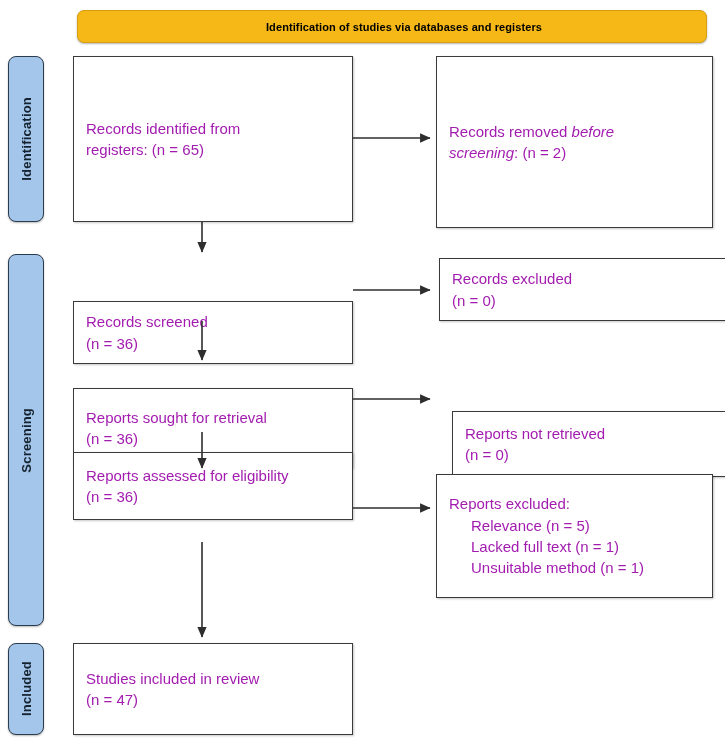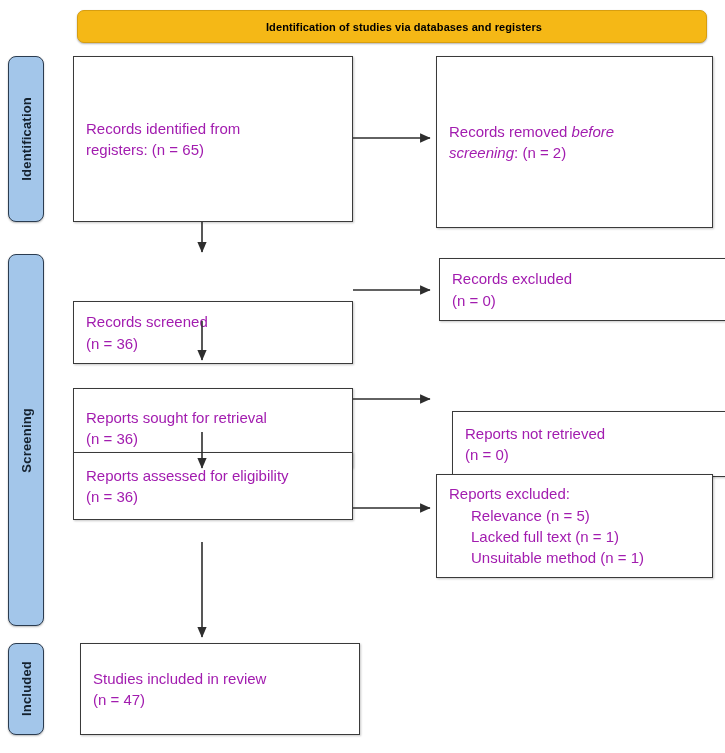--- a/index.html
+++ b/index.html
@@ -90,27 +90,27 @@
   .sub {
     padding-left: 22px;
     display: block;
   }
 
   
   #box-identified        { left: 73px; top: 56px;  width: 280px; height: 166px; }
   #box-screened          { left: 73px; top: 258px; width: 280px; height: 63px; margin-top: 43px;  }
   #box-sought            { left: 73px; top: 366px; width: 280px; height: 80px; margin-top: 22px;  }
   #box-assessed          { left: 73px; top: 452px; width: 280px; height: 68px;  }
-  #box-included          { left: 80px; top: 643px; width: 280px; height: 92px;  }
+  #box-included          { left: 73px; top: 643px; width: 280px; height: 92px;  }
 
   
   #box-removed           { left: 436px; top: 56px;  width: 277px; height: 172px; }
   #box-rec-excluded      { left: 439px; top: 258px; width: 305px; height: 63px;  }
   #box-not-retrieved     { left: 452px; top: 366px; width: 277px; height: 66px; margin-top: 45px;  }
-  #box-rep-excluded      { left: 436px; top: 474px; width: 277px; height: 104px; }
+  #box-rep-excluded      { left: 436px; top: 474px; width: 277px; height: 124px; }
 
   
   #connectors {
     position: absolute;
     left: 0;
     top: 0;
     width: 725px;
     height: 753px;
     pointer-events: none;
   }

